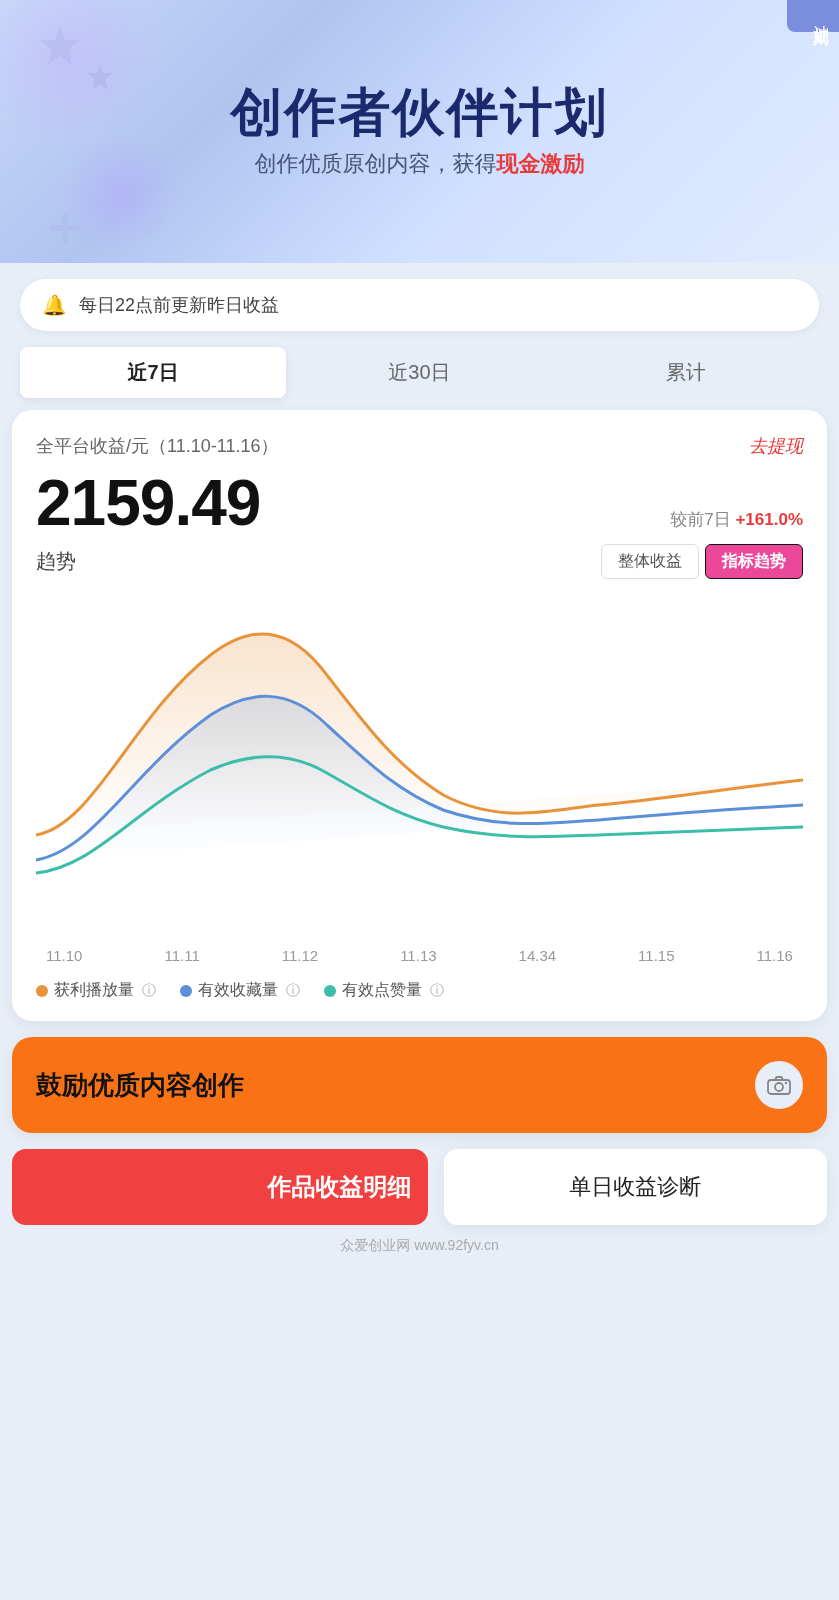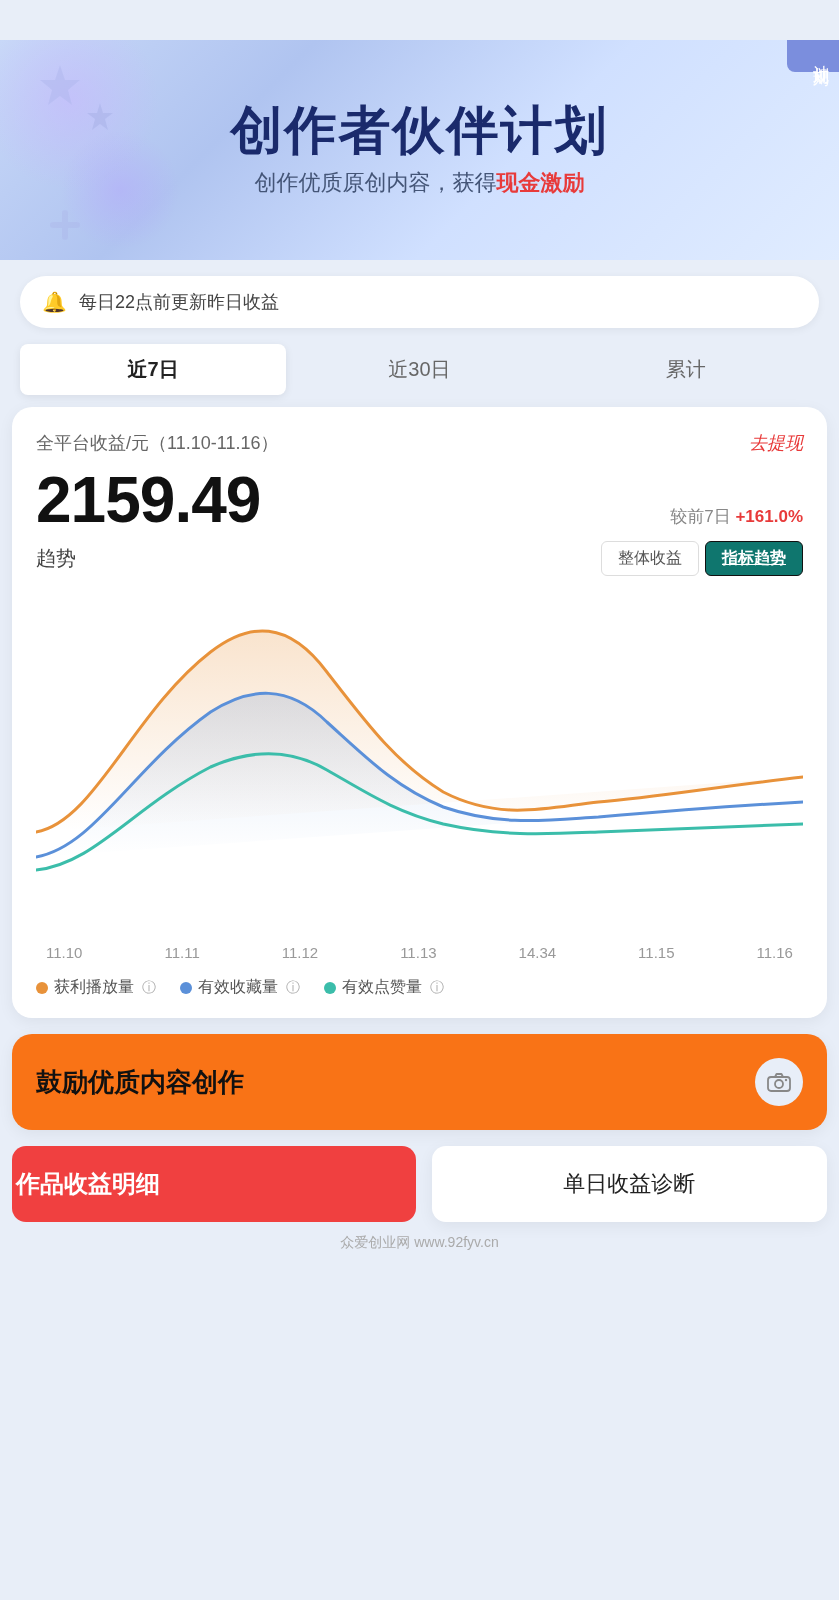--- a/index.html
+++ b/index.html
@@ -7,28 +7,27 @@
       width: 839px;
       min-height: 1600px;
       background: #e8eef8;
       font-family: -apple-system, 'PingFang SC', 'Microsoft YaHei', sans-serif;
       overflow-x: hidden;
     }
 
     
     .banner {
       width: 100%;
-      height: 220px;
+      height: 263px;
       background: linear-gradient(135deg, #c8d8f8 0%, #b0c4f0 30%, #d0e0ff 60%, #e0ecff 100%);
       position: relative;
       display: flex;
       align-items: center;
       justify-content: center;
       overflow: hidden;
-      margin-top: 40px;
     }
     .banner-bg-circle1 {
       position: absolute;
       width: 180px; height: 180px;
       background: radial-gradient(circle, rgba(200,180,255,0.5) 0%, transparent 70%);
       top: -30px; left: -20px;
       border-radius: 50%;
     }
     .banner-bg-circle2 {
       position: absolute;
@@ -187,25 +186,24 @@
     .toggle-btn {
       padding: 6px 16px;
       border-radius: 6px;
       font-size: 16px;
       cursor: pointer;
       border: 1px solid #ddd;
       background: white;
       color: #555;
     }
     .toggle-btn.active {
-      background: #0f766e;
+      background: #ec4899;
       color: white;
       border-color: #111;
       font-weight: bold;
-      text-decoration: underline;
     }
 
     
     .chart-container {
       width: 100%;
       height: 340px;
       position: relative;
       margin-bottom: 12px;
     }
     .chart-svg {
@@ -285,22 +283,22 @@
       margin: 16px 12px 0;
     }
     .action-btn-red {
       flex: 1;
       background: #f04040;
       color: white;
       font-size: 24px;
       font-weight: bold;
       border: none;
       border-radius: 14px;
-      padding: 22px 4px;
-      text-align: left;
+      padding: 22px 16px;
+      text-align: right;
       cursor: pointer;
     }
     .action-btn-white {
       flex: 1;
       background: white;
       color: #222;
       font-size: 22px;
       font-weight: 500;
       border: none;
       border-radius: 14px;

